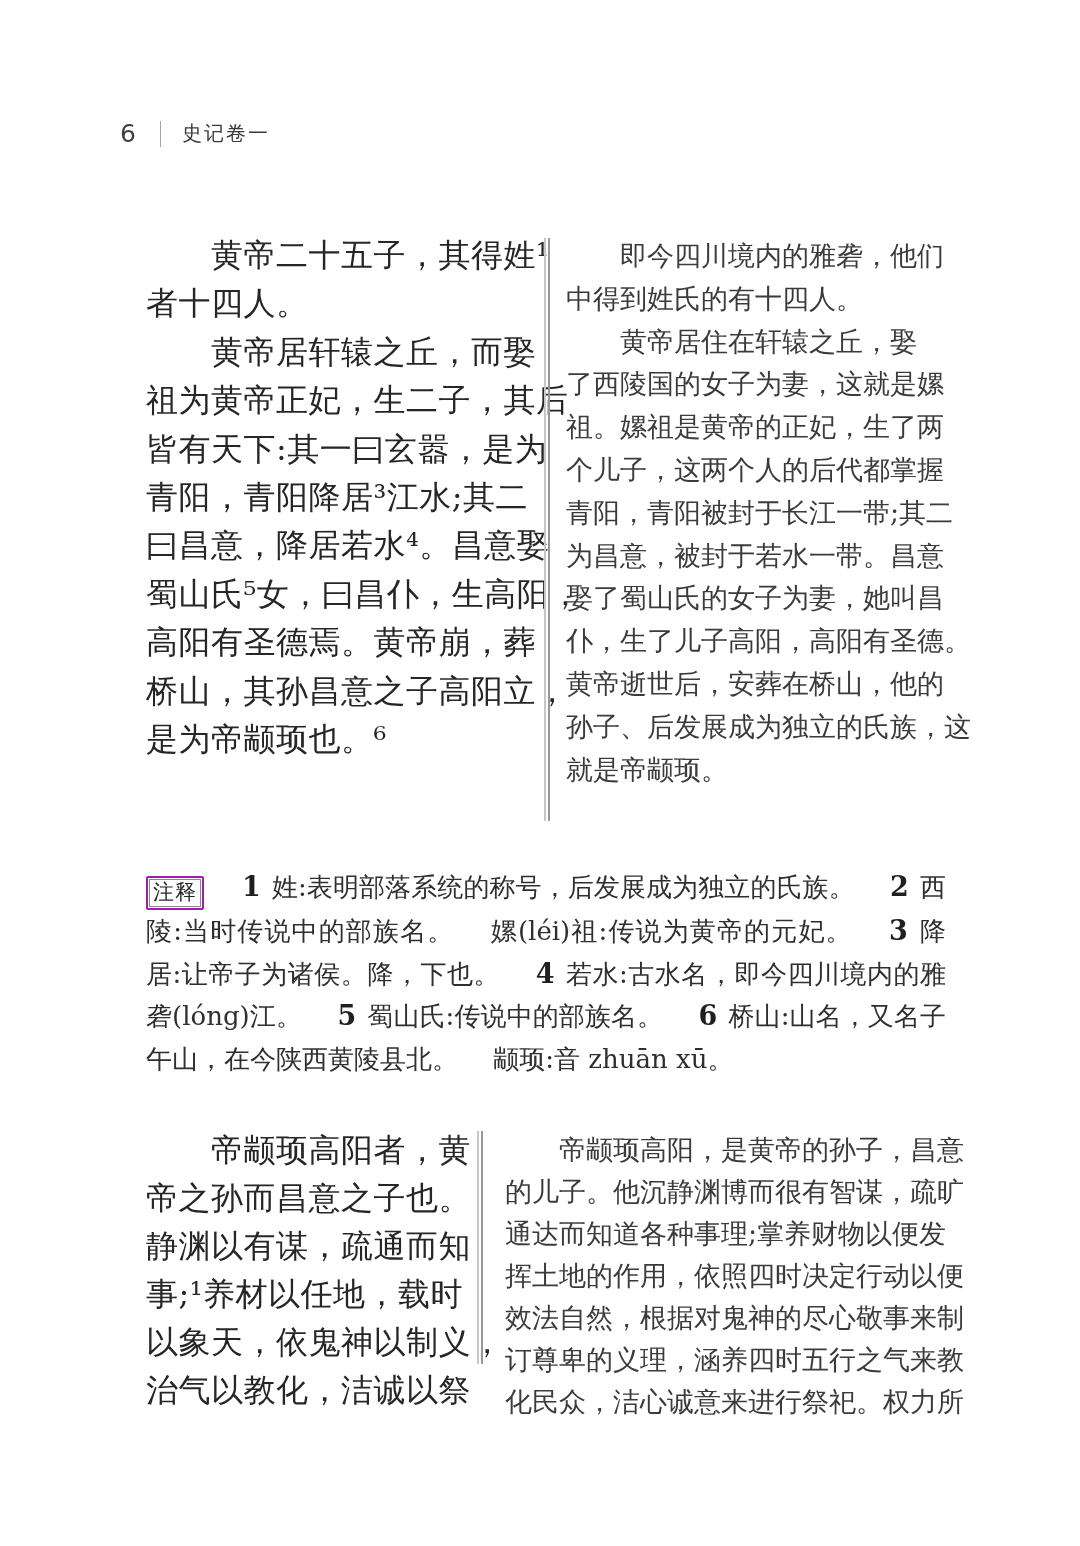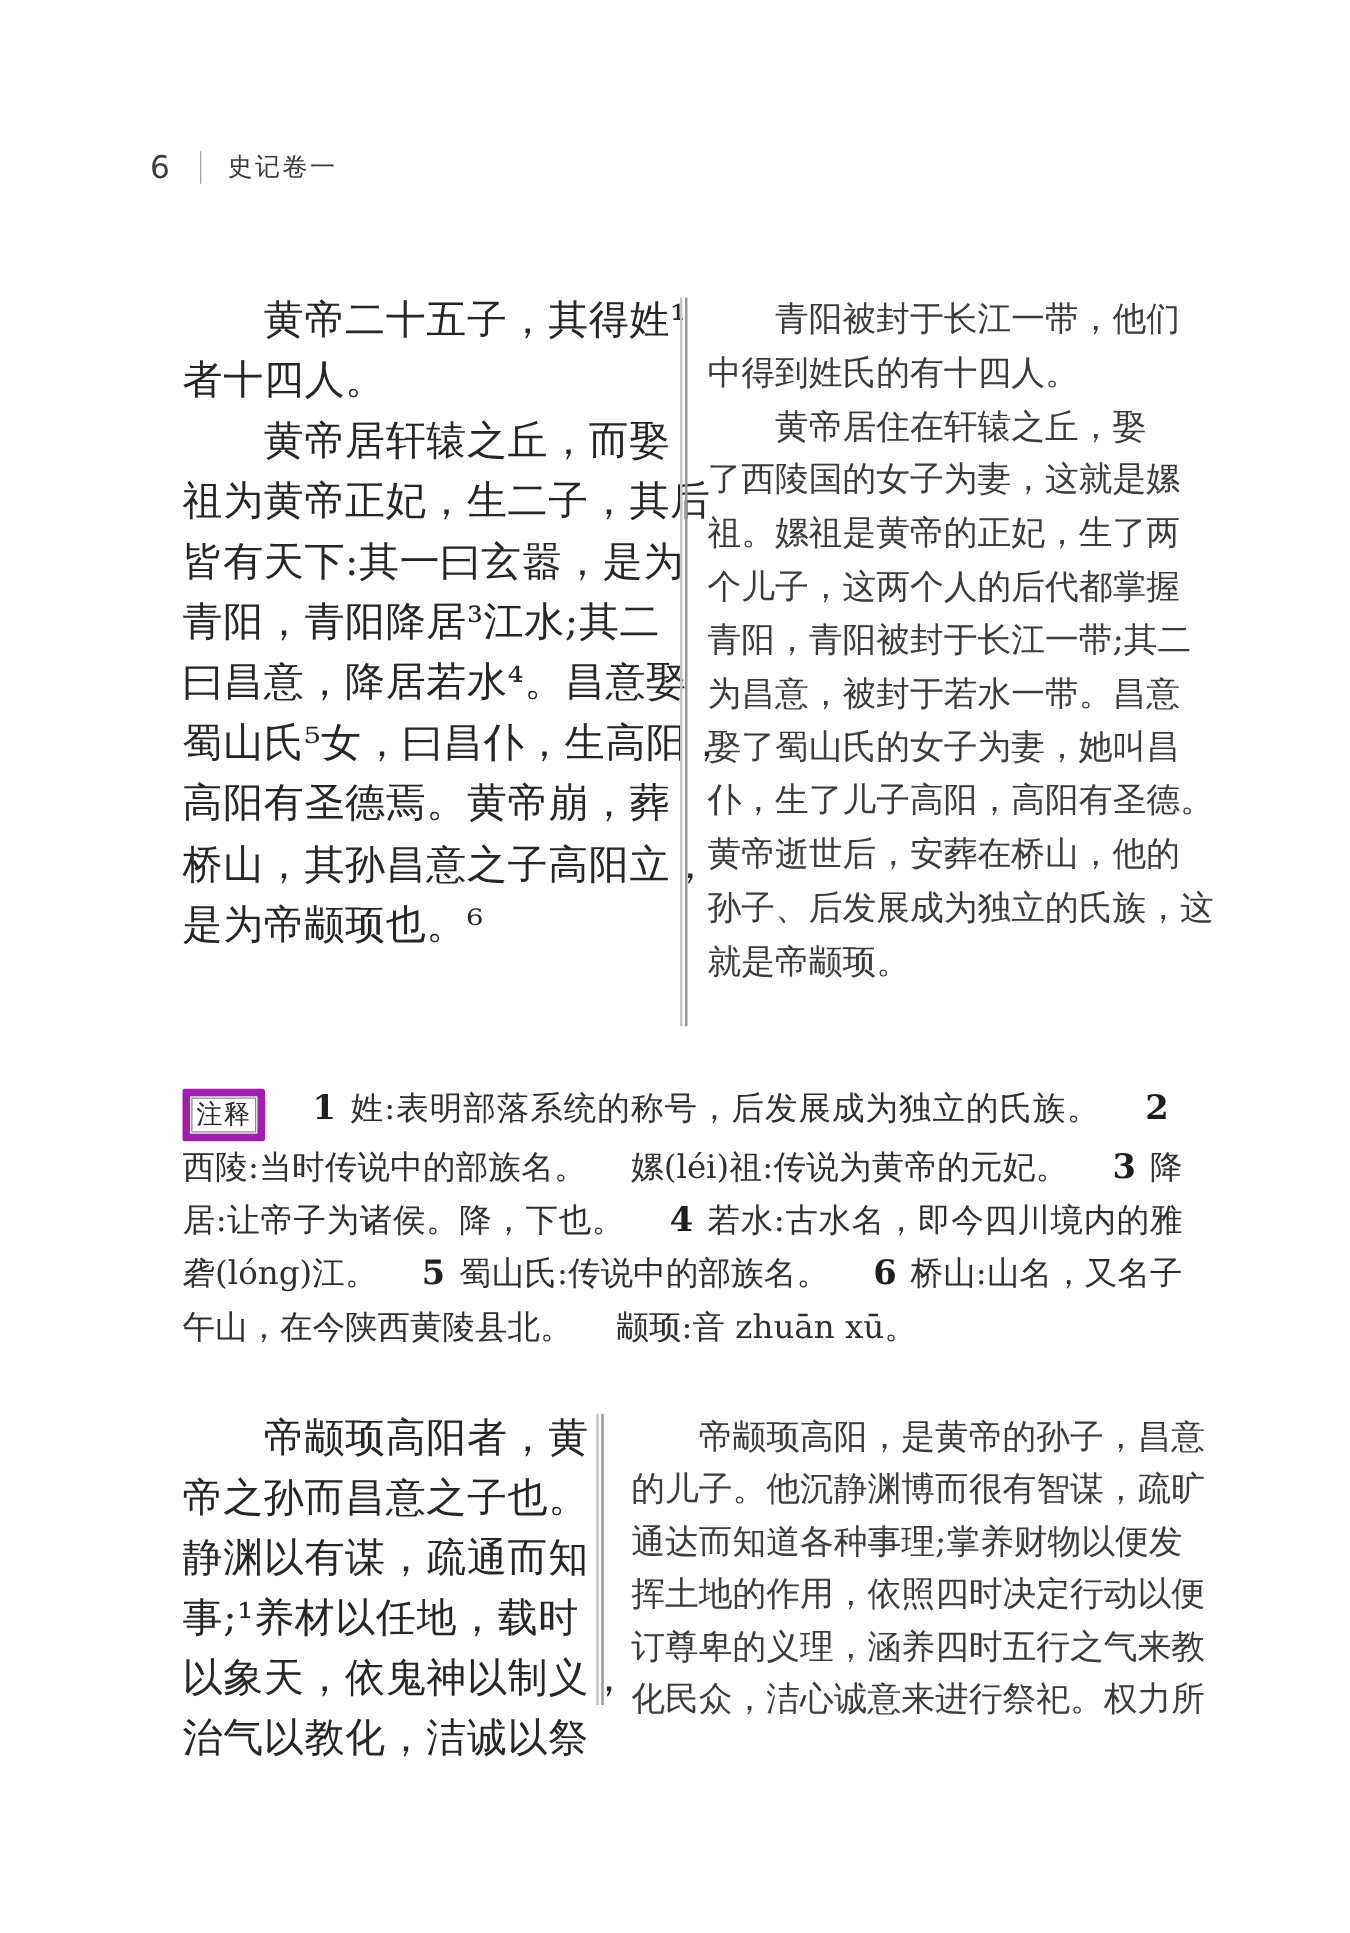--- a/index.html
+++ b/index.html
@@ -38,21 +38,21 @@
   .vdiv.d1{left:544px;top:238px;height:583px;}
   .vdiv.d2{left:477px;top:1131px;height:233px;}
   
   .notes{
     position:absolute;left:146px;top:866px;width:800px;
     font-size:26px;line-height:42.6px;color:#2f2f2f;
     text-align:justify;
   }
   .notes-label{
     display:inline-block;
-    border:6px solid #a21caf;border-radius:2px;
+    border:2px solid #a21caf;border-radius:2px;
     font-size:21px;line-height:1;
     padding:4px 5px 5px 5px;
     letter-spacing:1px;
     margin-right:38px;
     vertical-align:-3px;
     color:#262626;
     box-shadow:inset 0 0 0 1px #ffffff, inset 0 0 0 2px #8a8a8a;
   }
   .note-item{margin-right:27px;}
   .note-num{
@@ -80,21 +80,21 @@
     <div class="tline">曰昌意，降居若水⁴。昌意娶</div>
     <div class="tline">蜀山氏⁵女，曰昌仆，生高阳，</div>
     <div class="tline">高阳有圣德焉。黄帝崩，葬</div>
     <div class="tline">桥山，其孙昌意之子高阳立，</div>
     <div class="tline">是为帝颛顼也。⁶</div>
   </section>
 
 <div class="vdiv d1"></div>
 
 <section class="col sec1-right">
-    <div class="tline">　　青阳被封于长江一带，他们</div>
+    <div class="tline">　　即今四川境内的雅砻，他们</div>
     <div class="tline">中得到姓氏的有十四人。</div>
     <div class="tline">　　黄帝居住在轩辕之丘，娶</div>
     <div class="tline">了西陵国的女子为妻，这就是嫘</div>
     <div class="tline">祖。嫘祖是黄帝的正妃，生了两</div>
     <div class="tline">个儿子，这两个人的后代都掌握</div>
     <div class="tline">青阳，青阳被封于长江一带;其二</div>
     <div class="tline">为昌意，被封于若水一带。昌意</div>
     <div class="tline">娶了蜀山氏的女子为妻，她叫昌</div>
     <div class="tline">仆，生了儿子高阳，高阳有圣德。</div>
     <div class="tline">黄帝逝世后，安葬在桥山，他的</div>
@@ -115,15 +115,16 @@
     <div class="tline">治气以教化，洁诚以祭</div>
   </section>
 
 <div class="vdiv d2"></div>
 
 <section class="col sec2-right">
     <div class="tline">　　帝颛顼高阳，是黄帝的孙子，昌意</div>
     <div class="tline">的儿子。他沉静渊博而很有智谋，疏旷</div>
     <div class="tline">通达而知道各种事理;掌养财物以便发</div>
     <div class="tline">挥土地的作用，依照四时决定行动以便</div>
+    <div class="tline">效法自然，根据对鬼神的尽心敬事来制</div>
     <div class="tline">订尊卑的义理，涵养四时五行之气来教</div>
     <div class="tline">化民众，洁心诚意来进行祭祀。权力所</div>
   </section>
 
 </body></html>

